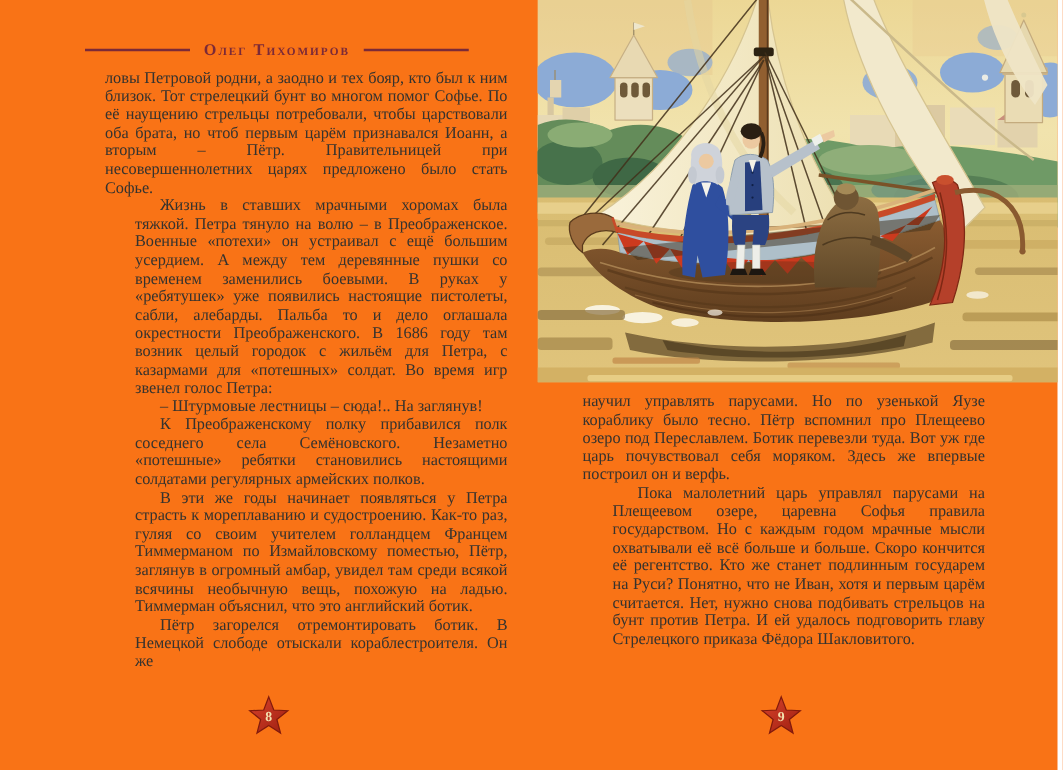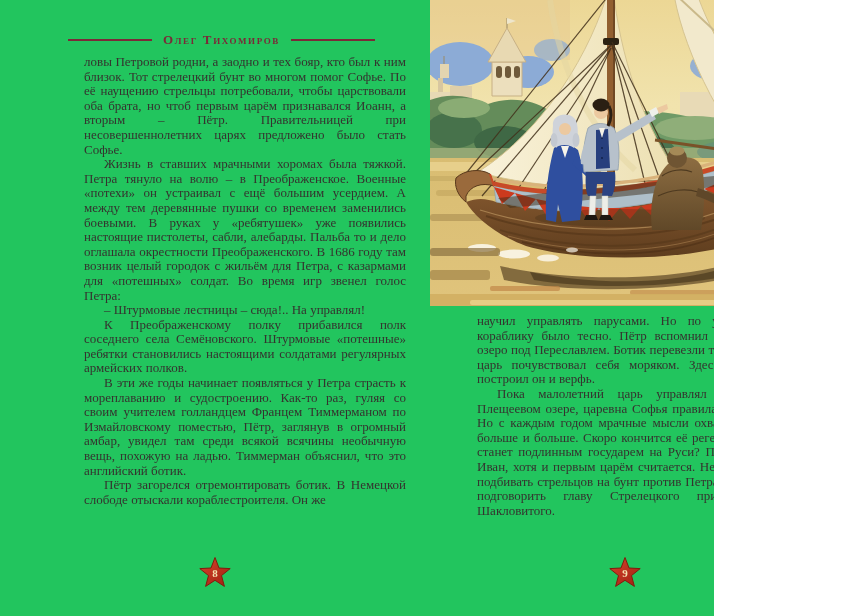--- a/index.html
+++ b/index.html
@@ -1,39 +1,39 @@
 <!DOCTYPE html>
 <html lang="ru" style="--accent: #7b2a38; --star-red: #c1301d; --star-number: #f3e0ad; --text-color: #35332f; --page-bg: #ffffff;"><head>
 <meta charset="utf-8">
 <style>
   html,body{margin:0;padding:0;background:#ffffff;}
   .spread{
-    position:relative;width:714px;height:616px;background:#22c55e;
+    position:relative;width:846px;height:616px;background:#f97316;
     overflow:hidden;font-family:"Liberation Serif","DejaVu Serif",serif;
     color:var(--text-color,#35332f);
   }
   
   .running-header{
     position:absolute;left:68px;top:31px;width:307px;height:18px;
     display:flex;align-items:center;gap:11px;
   }
   .running-header .rule{flex:1;height:1.2px;background:var(--accent,#7b2a38);}
   .running-header .author{
     font-variant:small-caps;font-weight:bold;font-size:13px;
     letter-spacing:1.6px;color:var(--accent,#7b2a38);white-space:nowrap;
   }
   
   .textcol{
     position:absolute;width:322px;font-size:13px;line-height:14.6px;
     text-align:justify;overflow:hidden;
   }
   .textcol-left{left:84px;top:55px;height:488px;}
-  .textcol-right{left:477px;top:314px;height:240px;}
+  .textcol-right{left:466px;top:314px;height:240px;}
   .textcol p{margin:0;padding:0;}
-  .textcol p.indent{text-indent:20px;}
+  .textcol p.indent{text-indent:20px;margin-left:24px;}
   
   .page-star{position:absolute;width:34px;height:33px;top:556px;}
   .page-star-left{left:198px;}
   .page-star-right{left:608px;}
   .page-star svg{display:block;}
   .page-star text{
     font-family:"Liberation Serif","DejaVu Serif",serif;font-weight:bold;
     font-size:11px;
   }
   
@@ -47,22 +47,22 @@
 
   <div class="running-header">
     <span class="rule"></span>
     <span class="author">Олег Тихомиров</span>
     <span class="rule"></span>
   </div>
 
   <div class="textcol textcol-left">
       <p class="">ловы Петровой родни, а заодно и тех бояр, кто был к ним близок. Тот стрелецкий бунт во многом помог Софье. По её наущению стрельцы потребовали, чтобы царствовали оба брата, но чтоб первым царём признавался Иоанн, а вторым – Пётр. Правительницей при несовершеннолетних царях предложено было стать Софье.</p>
       <p class="indent">Жизнь в ставших мрачными хоромах была тяжкой. Петра тянуло на волю – в Преображенское. Военные «потехи» он устраивал с ещё большим усердием. А между тем деревянные пушки со временем заменились боевыми. В руках у «ребятушек» уже появились настоящие пистолеты, сабли, алебарды. Пальба то и дело оглашала окрестности Преображенского. В 1686 году там возник целый городок с жильём для Петра, с казармами для «потешных» солдат. Во время игр звенел голос Петра:</p>
-      <p class="indent">– Штурмовые лестницы – сюда!.. На управлял!</p>
-      <p class="indent">К Преображенскому полку прибавился полк соседнего села Семёновского. Штурмовые «потешные» ребятки становились настоящими солдатами регулярных армейских полков.</p>
+      <p class="indent">– Штурмовые лестницы – сюда!.. На заглянув!</p>
+      <p class="indent">К Преображенскому полку прибавился полк соседнего села Семёновского. Незаметно «потешные» ребятки становились настоящими солдатами регулярных армейских полков.</p>
       <p class="indent">В эти же годы начинает появляться у Петра страсть к мореплаванию и судостроению. Как-то раз, гуляя со своим учителем голландцем Францем Тиммерманом по Измайловскому поместью, Пётр, заглянув в огромный амбар, увидел там среди всякой всячины необычную вещь, похожую на ладью. Тиммерман объяснил, что это английский ботик.</p>
       <p class="indent">Пётр загорелся отремонтировать ботик. В Немецкой слободе отыскали кораблестроителя. Он же</p>
     </div>
 
   <div class="textcol textcol-right">
       <p class="">научил управлять парусами. Но по узенькой Яузе кораблику было тесно. Пётр вспомнил про Плещеево озеро под Переславлем. Ботик перевезли туда. Вот уж где царь почувствовал себя моряком. Здесь же впервые построил он и верфь.</p>
       <p class="indent">Пока малолетний царь управлял парусами на Плещеевом озере, царевна Софья правила государством. Но с каждым годом мрачные мысли охватывали её всё больше и больше. Скоро кончится её регентство. Кто же станет подлинным государем на Руси? Понятно, что не Иван, хотя и первым царём считается. Нет, нужно снова подбивать стрельцов на бунт против Петра. И ей удалось подговорить главу Стрелецкого приказа Фёдора Шакловитого.</p>
     </div>
 
   <div class="illustration">

